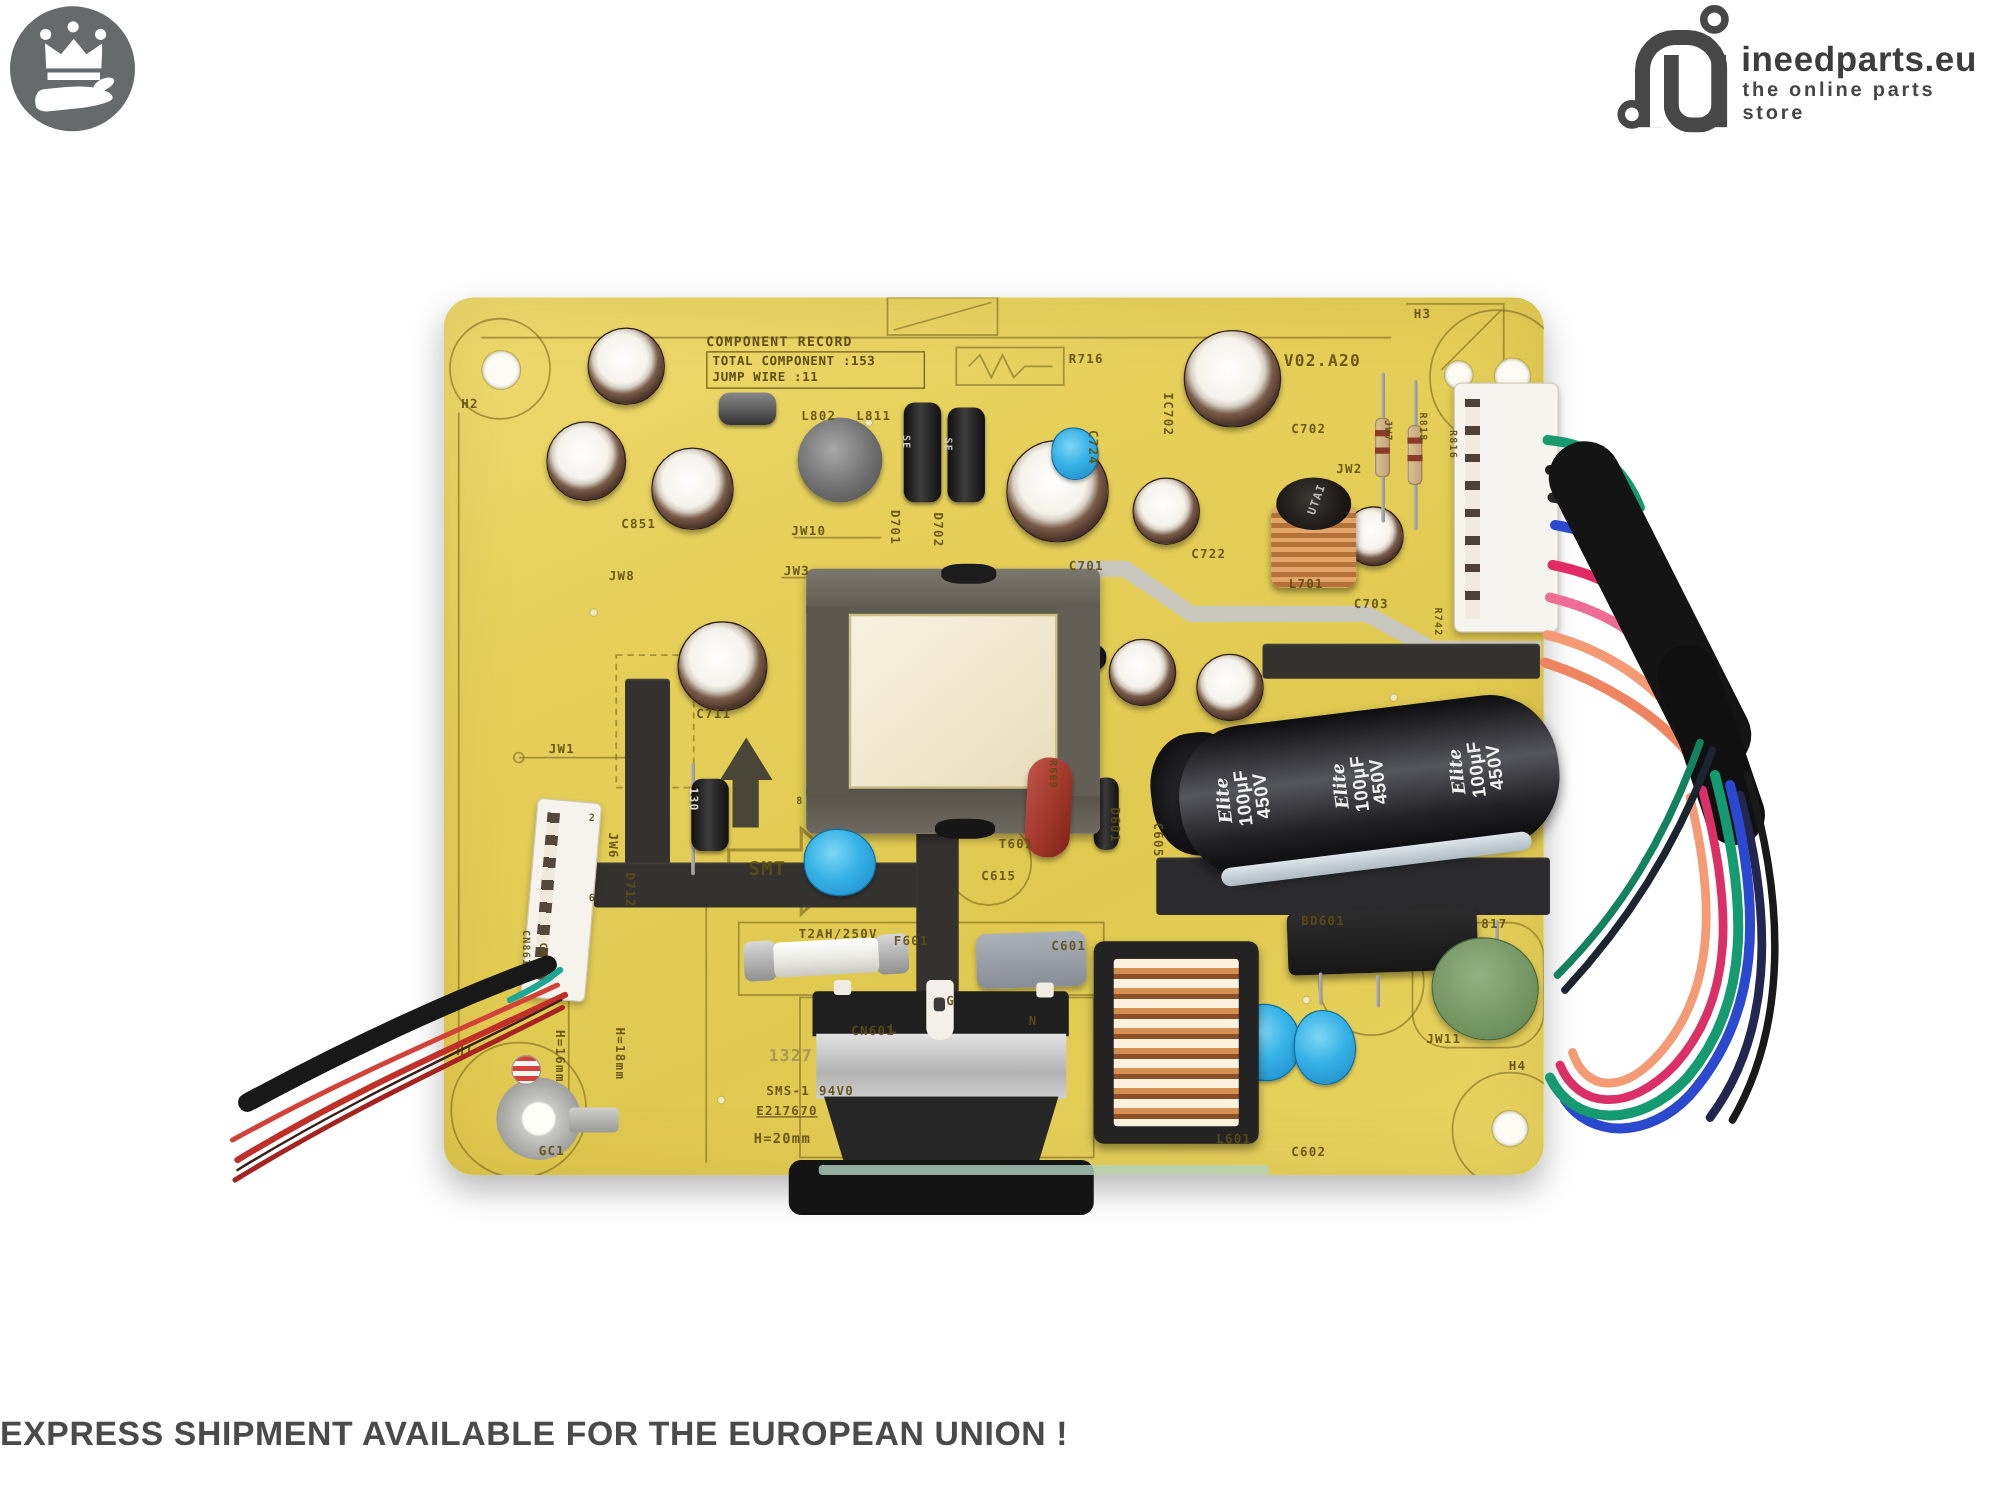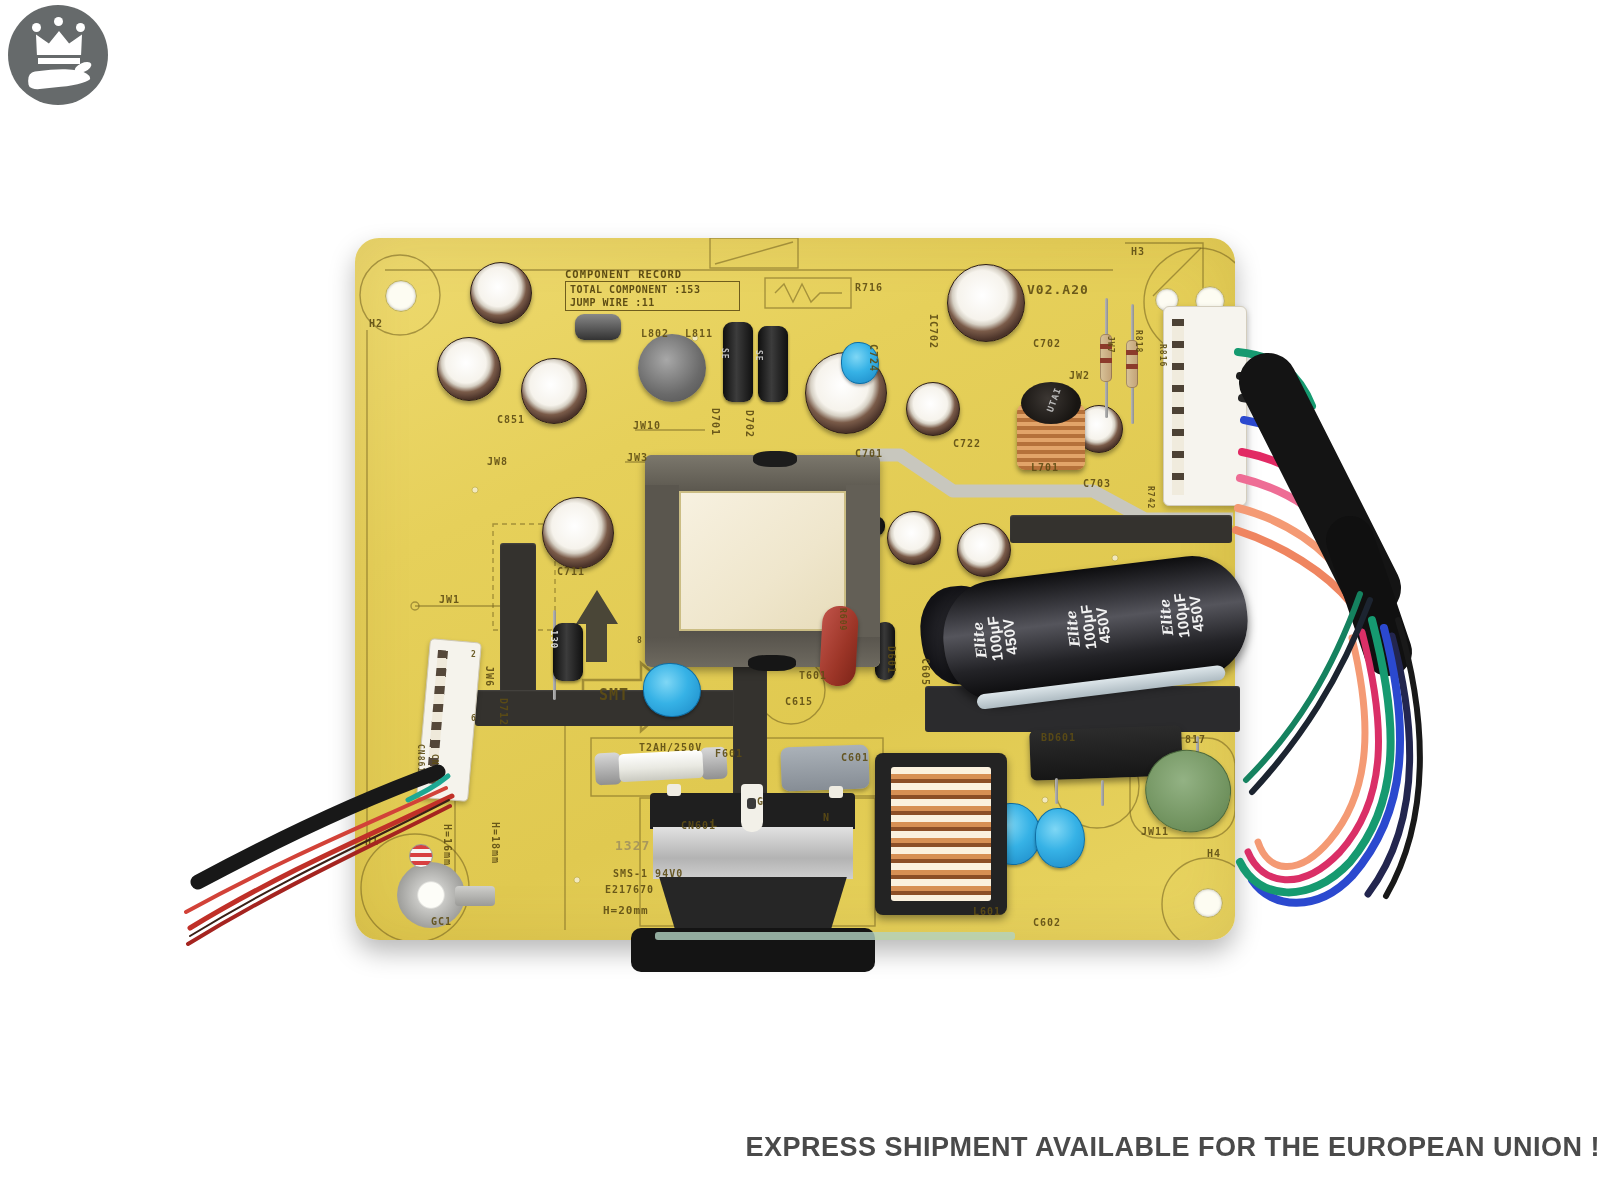--- a/index.html
+++ b/index.html
@@ -18,21 +18,21 @@
   #headerNote{position:absolute;left:270px;top:76px;width:1010px;text-align:center;
     font-size:17.5px;font-weight:bold;color:#4e4e4e;letter-spacing:.1px;}
 
   #logo{position:absolute;left:1298px;top:6px;width:300px;height:104px;}
   #logo .arch1{position:absolute;left:10px;top:18px;width:50px;height:66px;border:12px solid #474747;border-bottom:none;border-radius:32px 32px 0 0;}
   #logo .arch2{position:absolute;left:33px;top:38px;width:26px;height:50px;border:12px solid #474747;border-top:none;border-radius:0 0 22px 22px;}
   #logo .ring{position:absolute;width:11px;height:11px;border:6px solid #474747;border-radius:50%;background:#fff;}
   #logo .lname{position:absolute;left:95px;top:26px;font-size:28px;font-weight:bold;color:#3d3d3d;letter-spacing:.5px;}
   #logo .ltag{position:absolute;left:96px;top:58px;font-size:16px;font-weight:bold;color:#454545;letter-spacing:2.2px;}
 
-  #footerBanner{position:absolute;left:0;top:1132px;width:1600px;text-align:right;
+  #footerBanner{position:absolute;left:0;top:1132px;width:1600px;text-align:left;
     font-size:27px;font-weight:bold;color:#4a4a4a;letter-spacing:.5px;}
 
   
   #board{position:absolute;left:355px;top:238px;width:880px;height:702px;
     background:linear-gradient(155deg,#eeda70 0%,#e6d05a 30%,#e0c950 65%,#e9d562 100%);
     border-radius:24px;box-shadow:0 12px 26px rgba(0,0,0,.28), inset 0 0 60px rgba(125,95,15,.14);}
   .sl{position:absolute;font-family:"DejaVu Sans Mono",monospace;font-size:10px;font-weight:bold;
     color:#5e4d14;letter-spacing:1px;white-space:nowrap;transform-origin:0 0;opacity:.9;}
 
   .cap{position:absolute;border-radius:50%;border:1px solid #2e1f19;
@@ -89,20 +89,28 @@
   <div class="crown"></div>
   <div class="crownbar"></div>
   <div class="dot" style="left:24px;top:18px"></div>
   <div class="dot" style="left:46px;top:12px"></div>
   <div class="dot" style="left:68px;top:18px"></div>
   <div class="hand"></div>
   <div class="thumb"></div>
 </div>
 
 
+<div id="logo">
+  <div class="arch1"></div>
+  <div class="arch2"></div>
+  <div class="ring" style="left:62px;top:-2px"></div>
+  <div class="ring" style="left:-4px;top:74px"></div>
+  <div class="lname">ineedparts.eu</div>
+  <div class="ltag">the online parts store</div>
+</div>
 
 <div id="board">
 
   <svg id="silk" width="880" height="702" style="position:absolute;left:0;top:0" fill="none" stroke="#6f5d1d" stroke-opacity=".55" stroke-width="1.4">
     <path d="M30,32 H758"></path>
     <path d="M770,5 H848 V62 M798,58 L846,10"></path>
     <circle cx="45" cy="57" r="40"></circle>
     <circle cx="843" cy="64" r="54"></circle>
     <circle cx="60" cy="650" r="54"></circle>
     <circle cx="853" cy="666" r="46"></circle>
@@ -320,21 +328,21 @@
         <span class="sl" style="left: 202px; top: 328px;">C711</span>
         <span class="sl" style="left: 70px; top: 506px; transform: rotate(90deg); font-size: 8px;">CN861</span>
         <span class="sl" style="left: 84px; top: 516px; transform: rotate(90deg); font-size: 8px;">CN864</span>
         <span class="sl" style="left: 10px; top: 598px;">H1</span>
         <span class="sl" style="left: 98px; top: 586px; transform: rotate(90deg);">H=16mm</span>
         <span class="sl" style="left: 146px; top: 584px; transform: rotate(90deg);">H=18mm</span>
         <span class="sl" style="left: 76px; top: 678px;">GC1</span>
         <span class="sl" style="left: 244px; top: 448px; font-size: 15px;">SMT</span>
         <span class="sl" style="left: 260px; top: 600px; font-size: 13px; color: rgb(163, 147, 94);">1327</span>
         <span class="sl" style="left: 258px; top: 630px; font-size: 10px;">SMS-1 94V0</span>
-        <span class="sl" style="left: 250px; top: 646px; font-size: 10px;">E217670</span>
+        <span class="sl" style="left: 250px; top: 646px; font-size: 10px; text-decoration: underline;">E217670</span>
         <span class="sl" style="left: 248px; top: 666px; font-size: 11px;">H=20mm</span>
         <span class="sl" style="left: 326px; top: 582px; text-align: right;">CN601</span>
         <span class="sl" style="left: 284px; top: 504px;">T2AH/250V</span>
         <span class="sl" style="left: 360px; top: 510px;">F601</span>
         <span class="sl" style="left: 486px; top: 514px;">C601</span>
         <span class="sl" style="left: 356px; top: 580px;">L</span>
         <span class="sl" style="left: 468px; top: 574px;">N</span>
         <span class="sl" style="left: 402px; top: 558px;">G</span>
         <span class="sl" style="left: 444px; top: 432px;">T601</span>
         <span class="sl" style="left: 430px; top: 458px;">C615</span>

